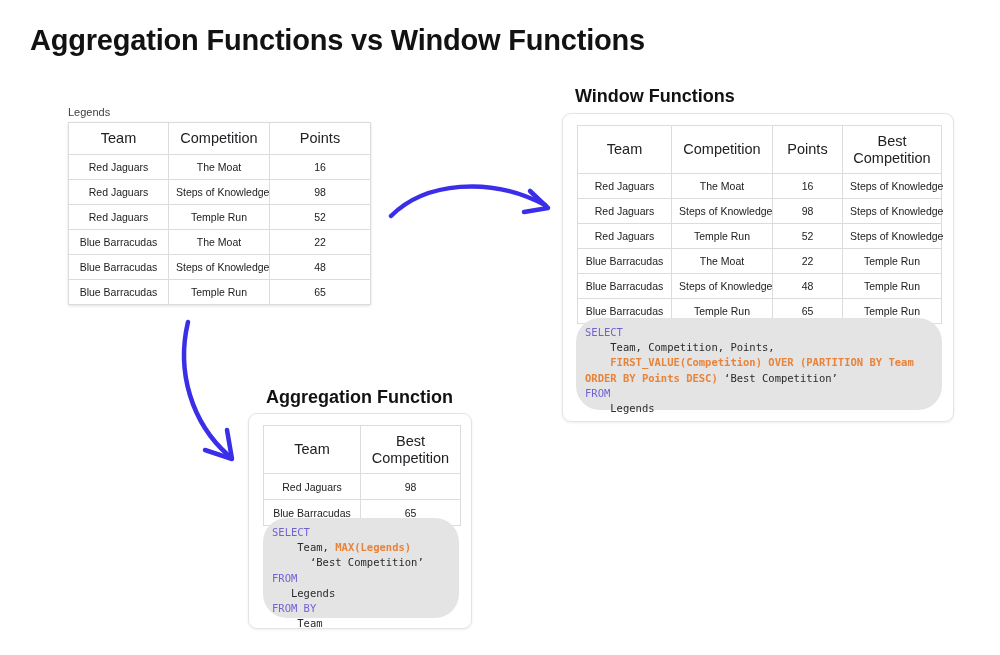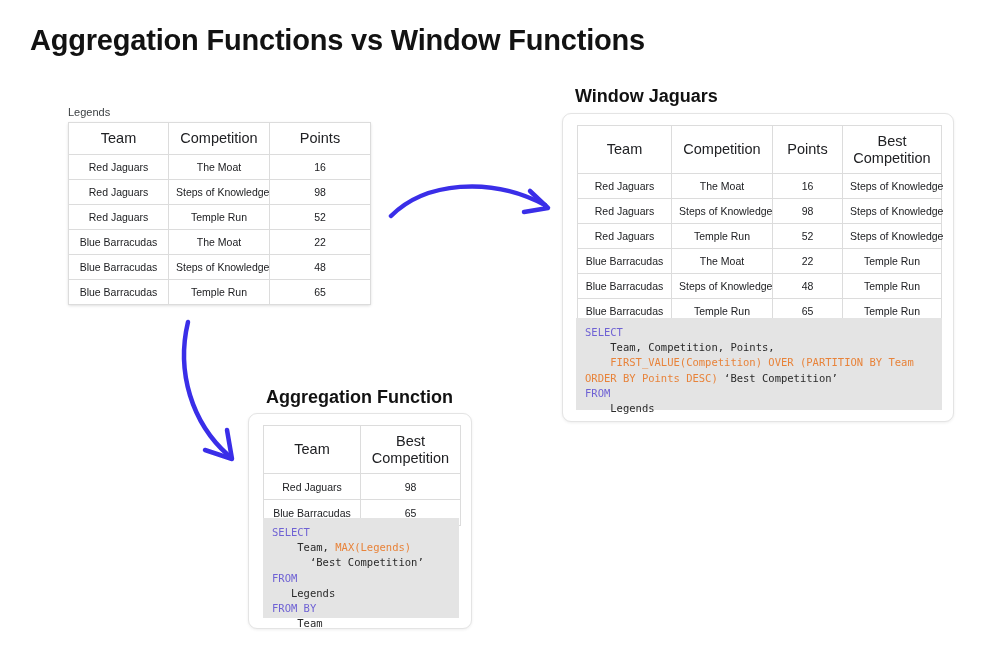--- a/index.html
+++ b/index.html
@@ -141,37 +141,38 @@
   .code-block {
     position: absolute;
     background: #e4e4e4;
     font-family: "DejaVu Sans Mono", monospace;
     font-size: 10.5px;
     line-height: 1.45;
     color: #2a2a2a;
     white-space: pre-wrap;
     word-break: normal;
     box-sizing: border-box;
+    border-radius: 24px;
   }
   #code-window {
     left: 13px;
     top: 204px;
     width: 366px;
     height: 92px;
     padding: 7px 9px;
   }
   #code-agg {
     left: 14px;
     top: 104px;
     width: 196px;
     height: 100px;
     padding: 7px 9px;
   }
   .kw  { color: #6f62d4; }
-  .fn  { color: #e8833a; }
+  .fn  { color: #e8833a; font-weight: bold; }
   .str { color: #2a2a2a; }
 
   
   .arrow-layer {
     position: absolute;
     left: 0;
     top: 0;
     width: 1000px;
     height: 655px;
     pointer-events: none;
@@ -225,21 +226,21 @@
       </tr>
       <tr>
         <td>Blue Barracudas</td>
         <td>Temple Run</td>
         <td>65</td>
       </tr>
     </tbody>
   </table>
 </div>
 
-<div class="card-title" id="title-window">Window Jaguars</div>
+<div class="card-title" id="title-window">Window Functions</div>
 <div class="card" id="card-window">
   <table class="data-table window-table">
     <colgroup>
       <col class="c-team">
         <col class="c-comp">
         <col class="c-pts">
         <col class="c-best">
     </colgroup>
     <thead>
       <tr>

